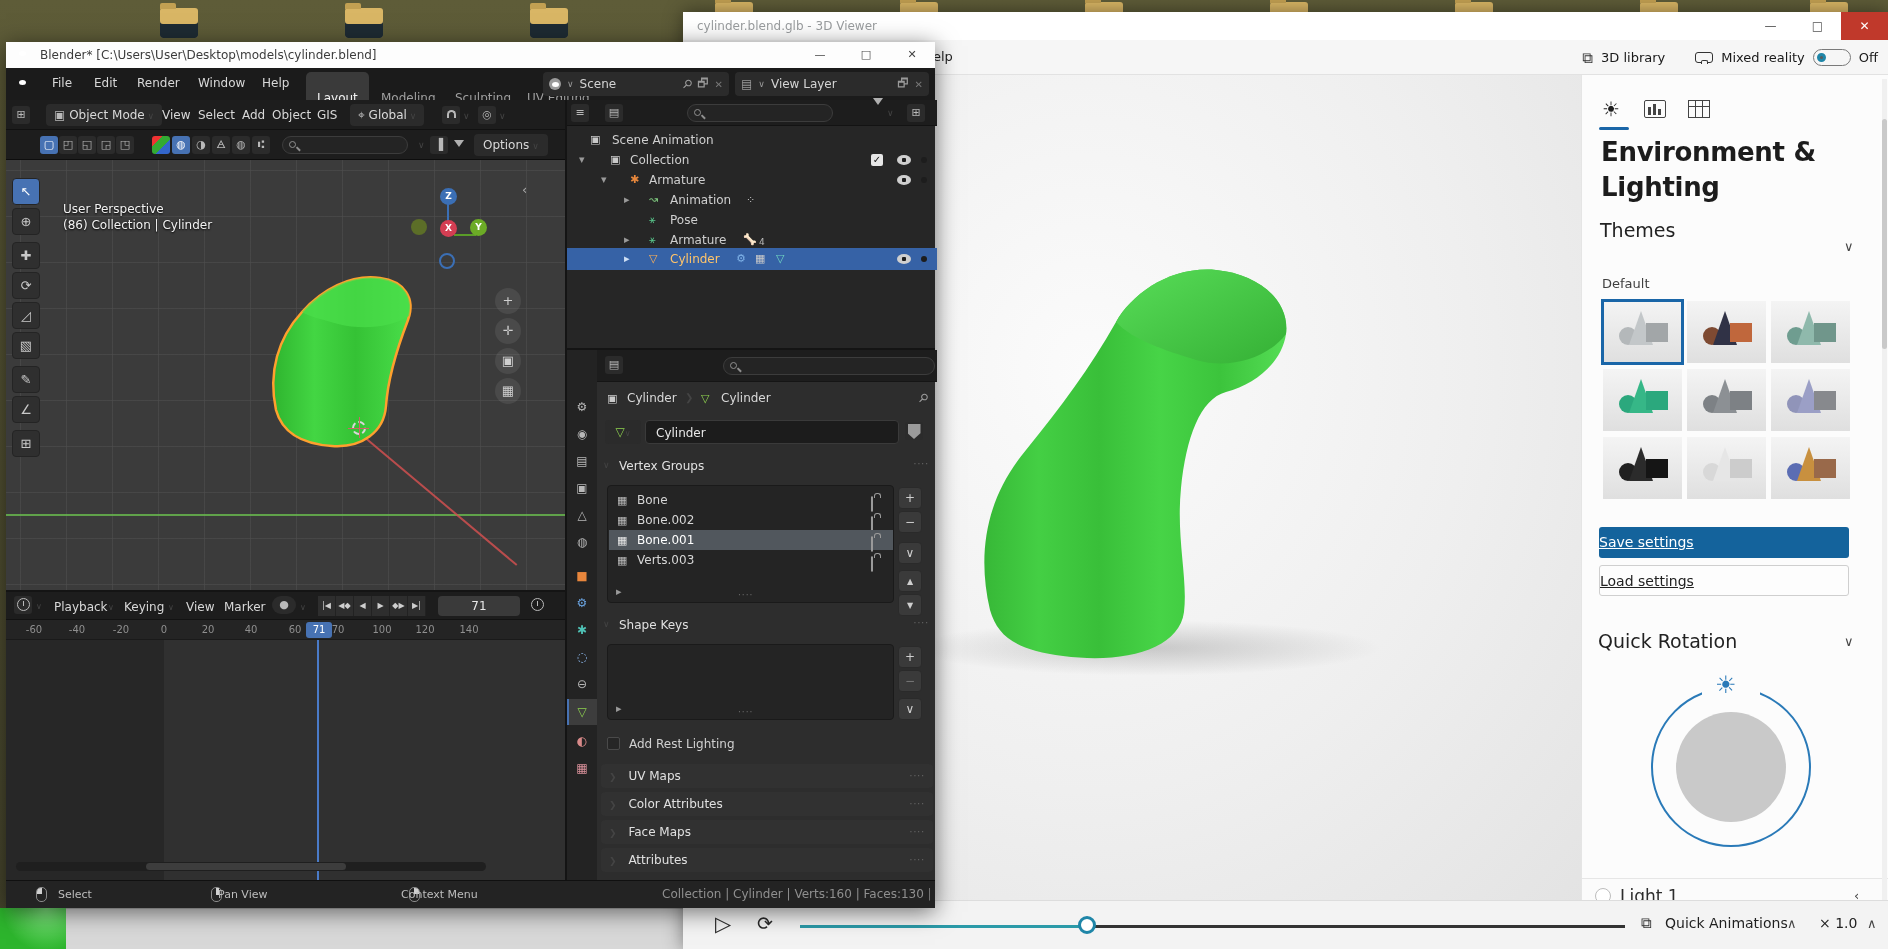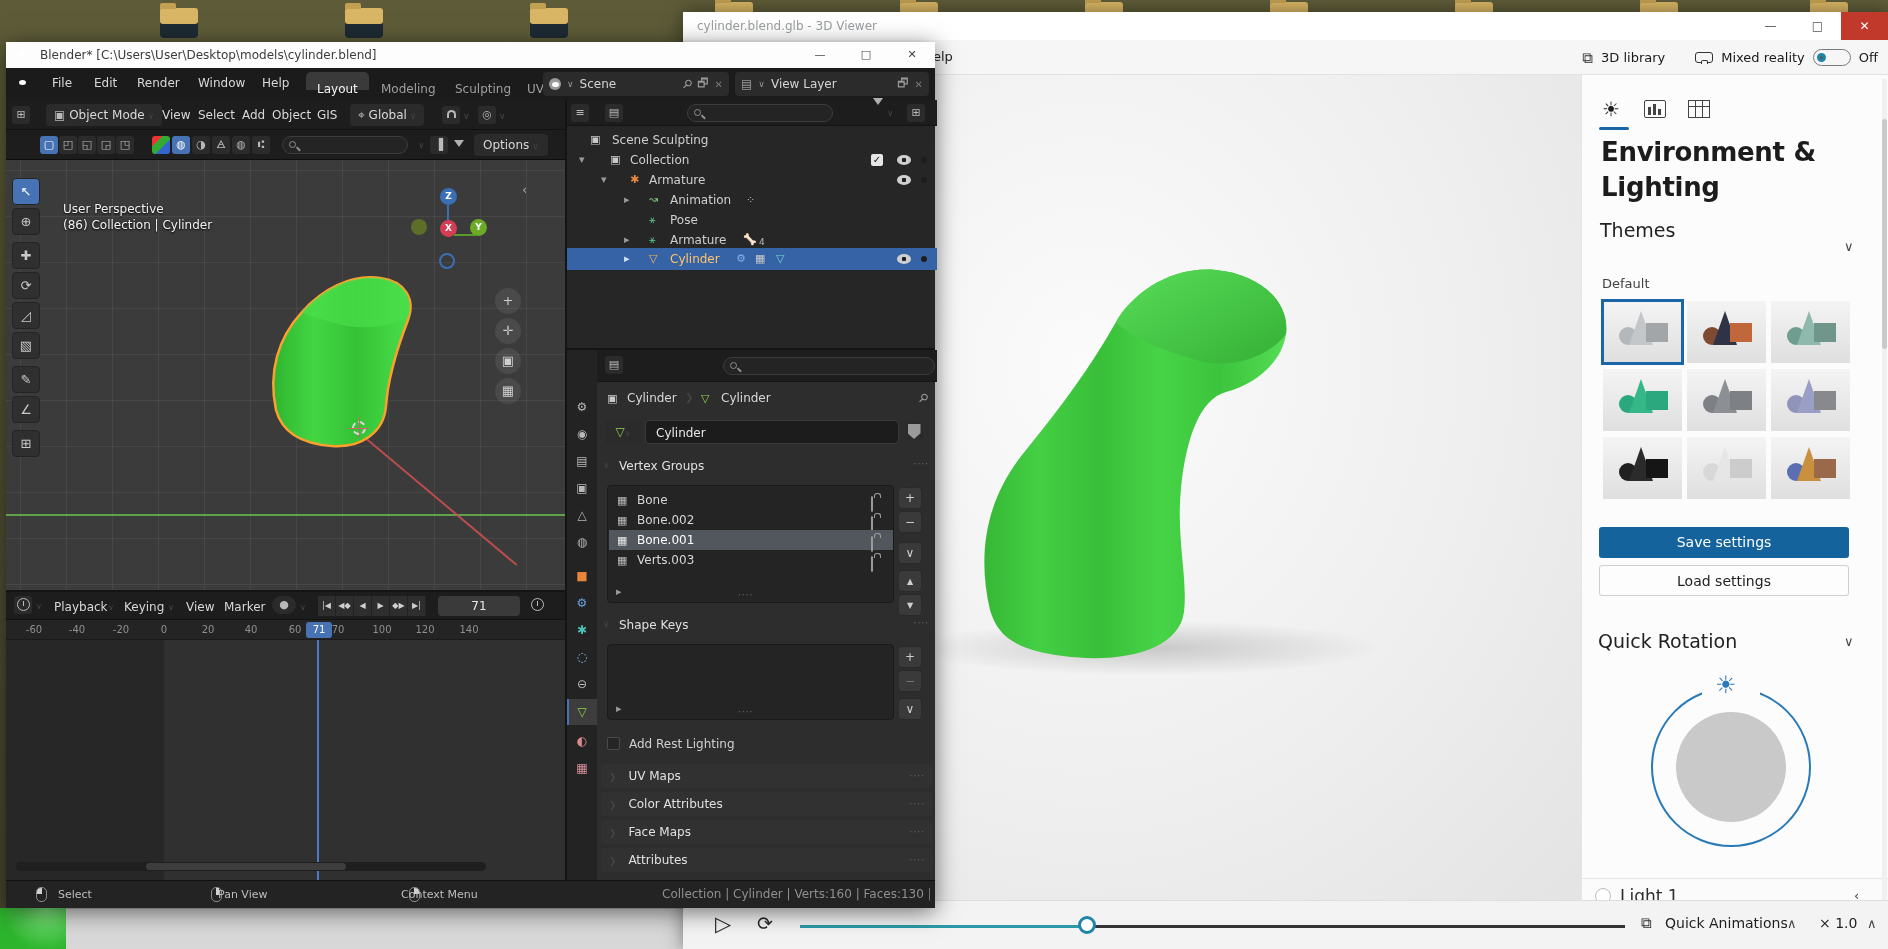--- a/index.html
+++ b/index.html
@@ -40,21 +40,21 @@
     background:linear-gradient(#444 1px,transparent 1px) 0 5px/100% 6px no-repeat padding-box,
                linear-gradient(90deg,#444 1px,transparent 1px) 6px 0/7px 100%; }
   .v-heading { font-size:26px; font-weight:600; color:#1c1c1c; letter-spacing:-.3px; }
   .sec-title { font-size:19px; color:#222; }
   .chev { color:#444; font-size:13px; }
   .thm { width:79px; height:62px; background:linear-gradient(#f4f4f4,#dfdfdf); position:absolute; }
   .thm.sel { outline:3px solid #1a66a8; outline-offset:-1px; }
   .t-sph { position:absolute; left:16px; top:26px; width:18px; height:18px; border-radius:50%; background:var(--s); }
   .t-cone { position:absolute; left:26px; top:10px; width:0; height:0; border-left:12px solid transparent; border-right:12px solid transparent; border-bottom:34px solid var(--c); }
   .t-cube { position:absolute; left:43px; top:22px; width:22px; height:19px; background:var(--k); }
-  .v-btn { left:17px; width:250px; height:31px; text-align:center; line-height:31px; font-size:14px; border-radius:3px; }
+  .v-btn { left:17px; width:250px; height:31px; text-align:left; line-height:31px; font-size:14px; border-radius:3px;text-decoration:underline; }
   .v-btn.primary { background:#14639c; color:#fff; }
   .v-btn.secondary { background:#fdfdfd; color:#222; border:1px solid #cfcfcf; }
   .dial-ring { left:69px; top:612px; width:160px; height:160px; border:2px solid #2a7ab8; border-radius:50%; }
   .dial-gap { left:120px; top:602px; width:58px; height:26px; background:#fcfcfc; }
   .dial-inner { left:94px; top:637px; width:110px; height:110px; border-radius:50%; background:#c9c9c9; }
   .dial-sun { left:133px; top:596px; font-size:24px; color:#2a7ab8; }
   .light-row { left:0; top:803px; width:307px; height:34px; border-top:1px solid #e6e6e6; background:#fbfbfb; }
   .light-swatch { left:13px; top:9px; width:16px; height:16px; border-radius:50%; border:1px solid #bdbdbd; background:#fff; }
   .v-scroll { right:1px; top:4px; width:5px; height:828px; background:#f0f0f0; }
   .v-scroll i { position:absolute; left:0; top:40px; width:5px; height:230px; background:#c9c9c9; border-radius:3px; }
@@ -64,21 +64,21 @@
   .track { top:24px; height:3px; }
   .knob { top:15px; width:18px; height:18px; border-radius:50%; background:#fff; border:3px solid #1f86a8; }
   .pb-label { font-size:14px; color:#1f1f1f; }
 
   
   .blender { left:6px; top:42px; width:929px; height:866px; background:#2d2d2d; box-shadow:0 4px 22px rgba(0,0,0,.55); font-size:12px; color:#d4d4d4; }
   .b-titlebar { left:0; top:0; width:929px; height:36px; background:#fdfdfd; color:#3c3c3c; }
   .b-capbtn { top:0; width:46px; height:26px; text-align:center; line-height:26px; color:#444; font-size:11px; }
   .b-menubar { left:0; top:26px; width:929px; height:32px; background:#1b1b1b; }
   .b-menu { top:8px; color:#d8d8d8; font-size:12px; }
-  .ws-tab { top:4px; height:18px; line-height:24px; padding:5px 11px; border-radius:5px 5px 0 0; color:#9f9f9f; font-size:12px; }
+  .ws-tab { top:4px; height:18px; line-height:24px; padding:14px 11px; border-radius:5px 5px 0 0; color:#9f9f9f; font-size:12px; }
   .ws-tab.active { background:#3a3a3a; color:#f2f2f2; }
   .pill { background:#2b2b2b; border-radius:4px; color:#d8d8d8; }
   .widget { top:4px; height:24px; display:flex; align-items:center; background:#2b2b2b; border-radius:4px; padding:0 6px; gap:6px; font-size:12px; }
 
   .vp-header { left:0; top:58px; width:559px; height:30px; background:#1d1d1d; border-bottom:1px solid #111; }
   .vp-header2 { left:0; top:88px; width:559px; height:30px; background:#1d1d1d; border-bottom:1px solid #0d0d0d; }
   .hdr-item { top:8px; font-size:12px; color:#d8d8d8; }
   .mini-ico { top:6px; width:18px; height:18px; border-radius:3px; background:#2b2b2b; color:#b9b9b9; text-align:center; line-height:18px; font-size:11px; }
   .mini-ico.on { background:#4772b3; color:#fff; }
   .searchpill { background:#242424; border:1px solid #3c3c3c; border-radius:10px; height:18px; }
@@ -453,21 +453,21 @@
       <div class="abs searchpill" style="left:120px;top:4px;width:146px">
           <span class="isearch"></span>
         </div>
       <span class="abs ifun" style="left:306px;top:-2px"></span>
       <span class="abs chev" style="left:320px;top:8px;font-size:9px">∨</span>
       <span class="abs mini-ico" style="left:340px;top:4px">⊞</span>
     </div>
 
     <div class="abs out-row" style="top:30px">
       <span class="abs oico" style="left:23px;top:3px;color:#c9c9c9">▣</span>
-      <span class="abs out-label" style="left:45px;top:3px">Scene Sculpting</span>
+      <span class="abs out-label" style="left:45px;top:3px">Scene Animation</span>
     </div>
     <div class="abs out-row" style="top:50px">
       <span class="abs oico" style="left:12px;top:3px;color:#9a9a9a">▾</span>
       <span class="abs oico" style="left:43px;top:3px;color:#c9c9c9">▣</span>
       <span class="abs out-label" style="left:63px;top:3px">Collection</span>
       <span class="abs icheck" style="left:304px;top:4px">✓</span>
       <span class="abs ieye" style="left:330px;top:5px"></span>
       <span class="abs icam" style="left:350px;top:5px"></span>
     </div>
     <div class="abs out-row" style="top:70px">

